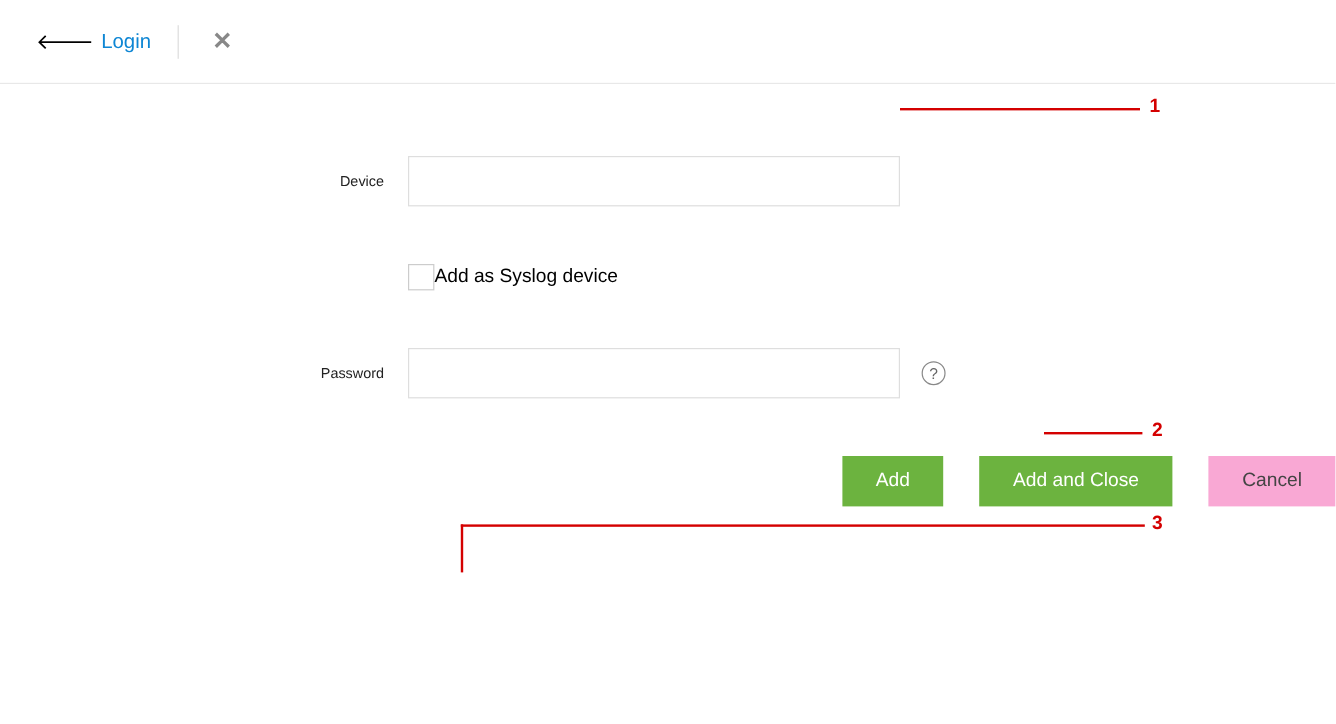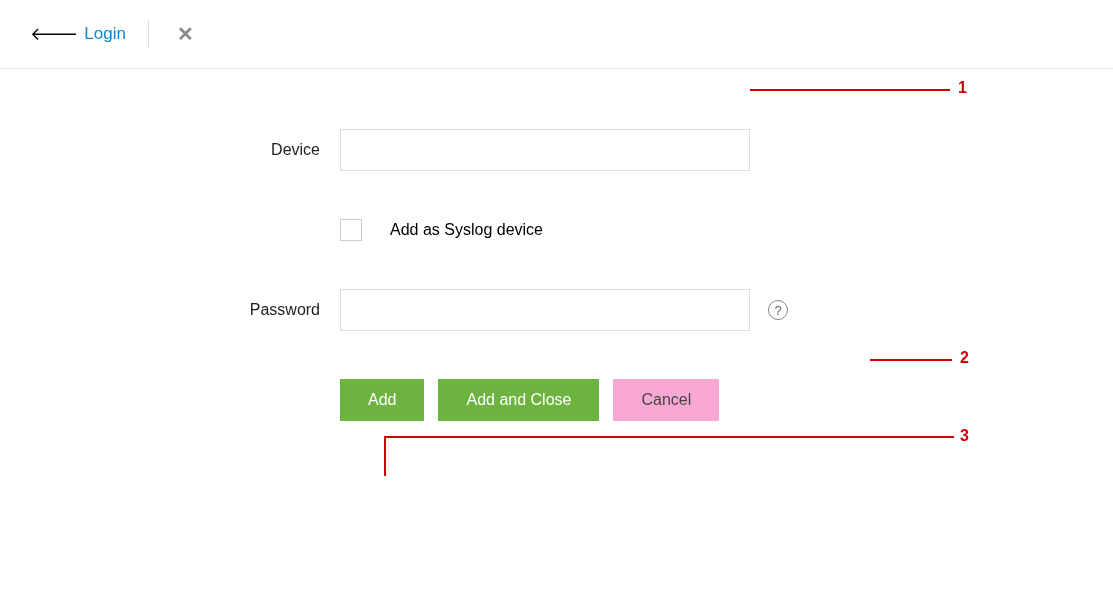--- a/index.html
+++ b/index.html
@@ -67,39 +67,39 @@
       align-items: center;
       margin-bottom: 48px;
     }
     .form-row.checkbox-row {
       margin-bottom: 48px;
     }
     .label-col {
       width: 340px;
       text-align: right;
       padding-right: 20px;
-      font-size: 16px;
+      font-size: 12px;
       color: #222;
     }
     .input-col {
       display: flex;
       align-items: center;
     }
     .text-input {
       width: 410px;
       height: 42px;
       border: 1px solid #dedede;
       background: #fff;
       padding: 0 10px;
       font-size: 15px;
     }
     .checkbox-wrap {
       display: flex;
       align-items: center;
-      gap: 28px;
+      gap: 0;
     }
     .custom-checkbox {
       width: 22px;
       height: 22px;
       border: 1px solid #ccc;
       background: #fff;
       cursor: pointer;
     }
     .checkbox-label {
       font-size: 16px;
@@ -121,23 +121,24 @@
     .verify-link {
       margin-left: 22px;
       border: 2px solid #d40000;
       padding: 8px 6px;
       color: #0e86d4;
       font-size: 15px;
       cursor: pointer;
     }
     .button-row {
       display: flex;
-      gap: 14px;
+      gap: 30px;
       margin-left: 340px;
       margin-top: 20px;
+      justify-content: flex-end;
     }
     .btn {
       height: 42px;
       padding: 0 28px;
       border: none;
       font-size: 16px;
       cursor: pointer;
     }
     .btn-primary {
       background: #6cb33f;

